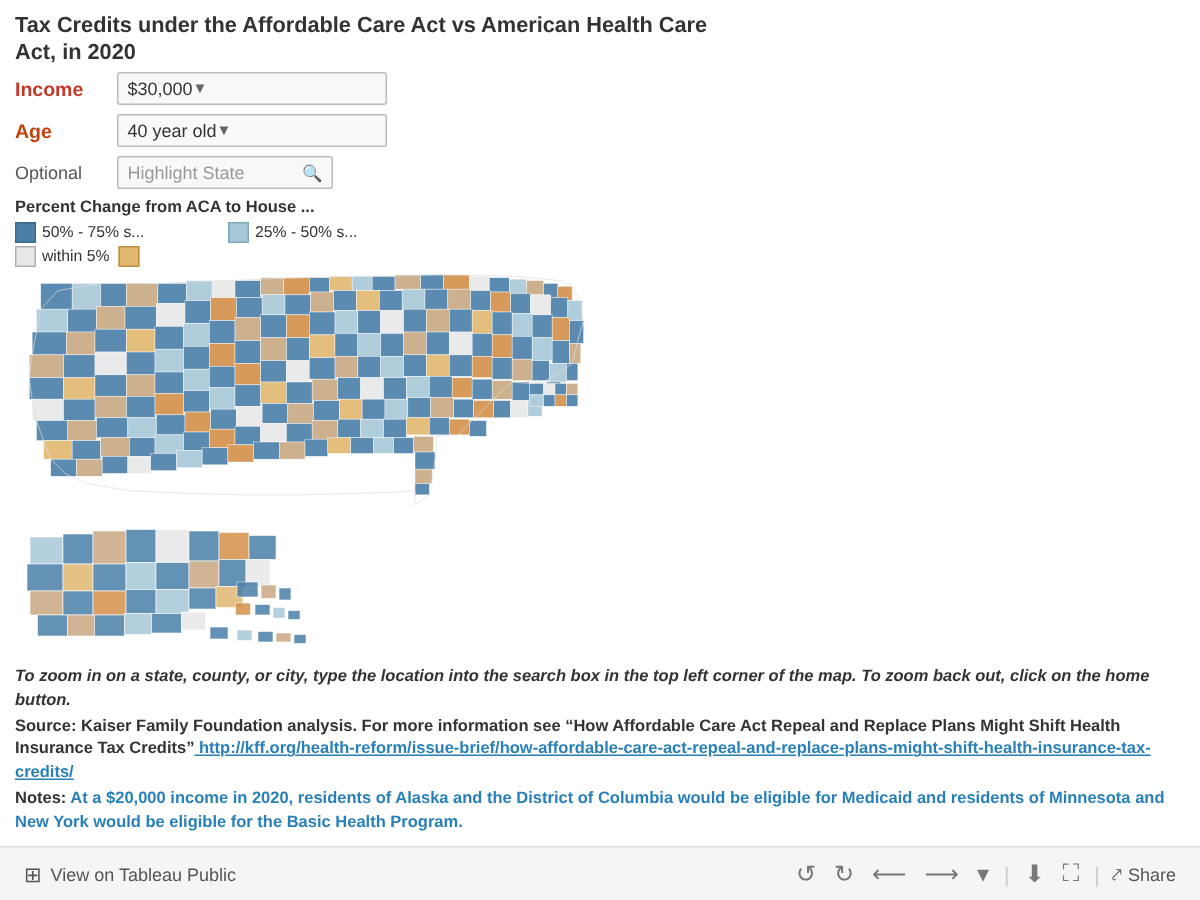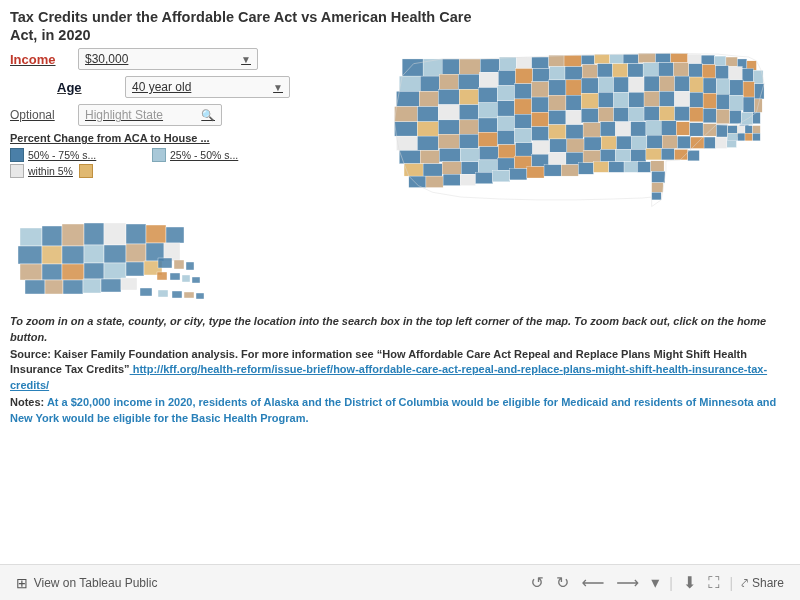--- a/index.html
+++ b/index.html
@@ -17,33 +17,32 @@
       align-items: center;
       margin-bottom: 6px;
     }
     .control-label {
       font-size: 13px;
       font-weight: bold;
       width: 68px;
       flex-shrink: 0;
     }
     .control-label.income { color: #c0392b; }
-    .control-label.age { color: #0f172a; margin-left: 47px; }
+    .control-label.age { color: #c2410c; }
     .control-label.optional { color: #555; font-weight: normal; font-size: 12px; }
     .dropdown {
       display: flex;
       align-items: center;
       border: 1px solid #bbb;
       background: #f9f9f9;
       padding: 3px 6px;
       border-radius: 2px;
       cursor: pointer;
       font-size: 12px;
       width: 180px;
-      justify-content: space-between;
     }
     .dropdown-arrow {
       font-size: 10px;
       color: #666;
     }
     .search-box {
       display: flex;
       align-items: center;
       border: 1px solid #bbb;
       background: #f9f9f9;
@@ -175,23 +174,23 @@
     }
     .header-title {
       font-size: 14.5px;
       font-weight: bold;
       color: #333;
       padding: 8px 10px 4px 10px;
       line-height: 1.25;
     }
     .controls-and-map {
       display: flex;
+      flex-direction: column;
       padding: 0 10px;
       align-items: flex-start;
-      text-decoration: underline;
     }
     .left-controls {
       width: 280px;
       flex-shrink: 0;
     }
     .right-map {
       flex: 1;
       display: flex;
       justify-content: flex-end;
       padding-right: 5px;

